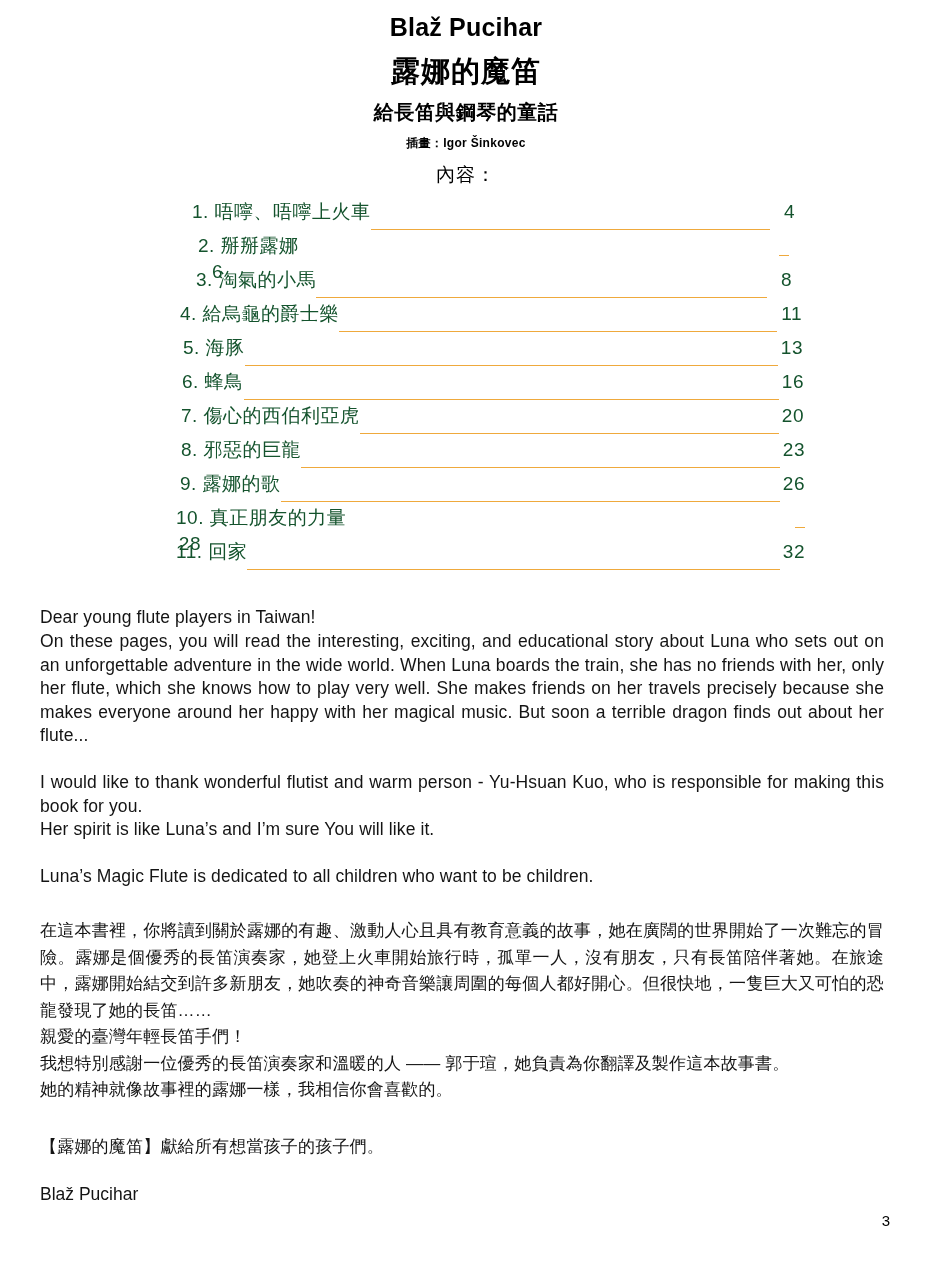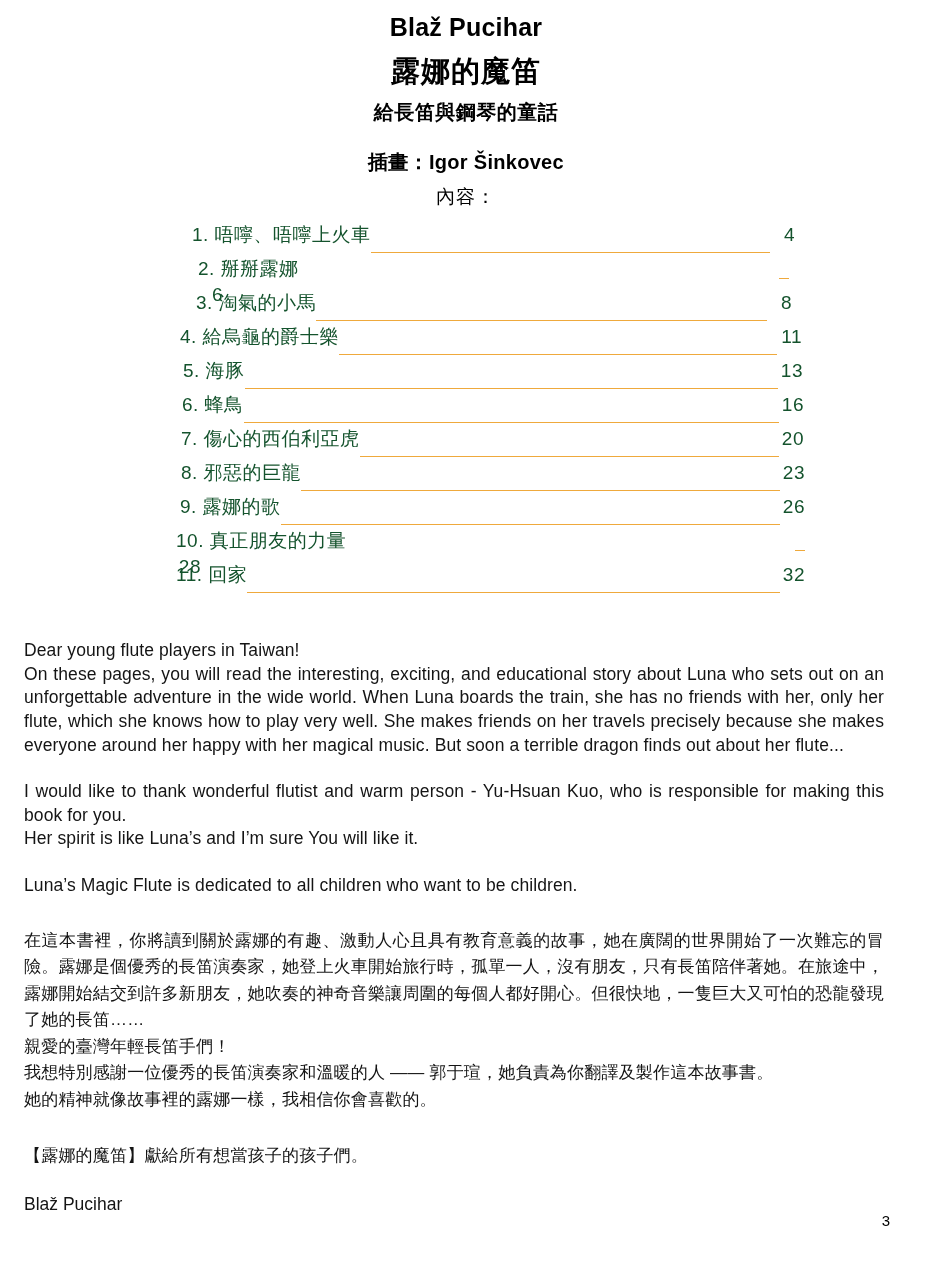--- a/index.html
+++ b/index.html
@@ -39,23 +39,23 @@
     letter-spacing: 1px;
   }
   .subtitle {
     font-size: 20px;
     font-weight: bold;
     margin-top: 14px;
     line-height: 1.1;
     letter-spacing: 0.5px;
   }
   .illustrator {
-    font-size: 20px;
-    font-weight: bold;
-    margin-top: 28px;
+    font-size: 12px;
+    font-weight: bold;
+    margin-top: 14px;
     line-height: 1.1;
     letter-spacing: 0.3px;
   }
   .contents-label {
     font-size: 19px;
     font-weight: normal;
     margin-top: 14px;
     line-height: 1.1;
     letter-spacing: 1px;
   }
@@ -102,22 +102,22 @@
   .toc-row.inset-5 { padding-left: 7px;  padding-right: 2px; }
   .toc-row.inset-6 { padding-left: 6px;  padding-right: 1px; }
   .toc-row.inset-7 { padding-left: 5px;  padding-right: 1px; }
   .toc-row.inset-8 { padding-left: 5px;  padding-right: 0px; }
   .toc-row.inset-9 { padding-left: 4px;  padding-right: 0px; }
   .toc-row.inset-10{ padding-left: 0px;  padding-right: 0px; flex-direction: column; }
   .toc-row.inset-11{ padding-left: 0px;  padding-right: 0px; }
 
   
   .body-area {
-    margin-top: 40px;
-    padding: 0 48px 0 24px;
+    margin-top: 30px;
+    padding: 0 48px 0 40px;
   }
   .para {
     font-size: 17.5px;
     line-height: 23.6px;
     letter-spacing: 0.1px;
     color: #141414;
   }
   .para.en {
     text-align: justify;
     text-justify: inter-word;

